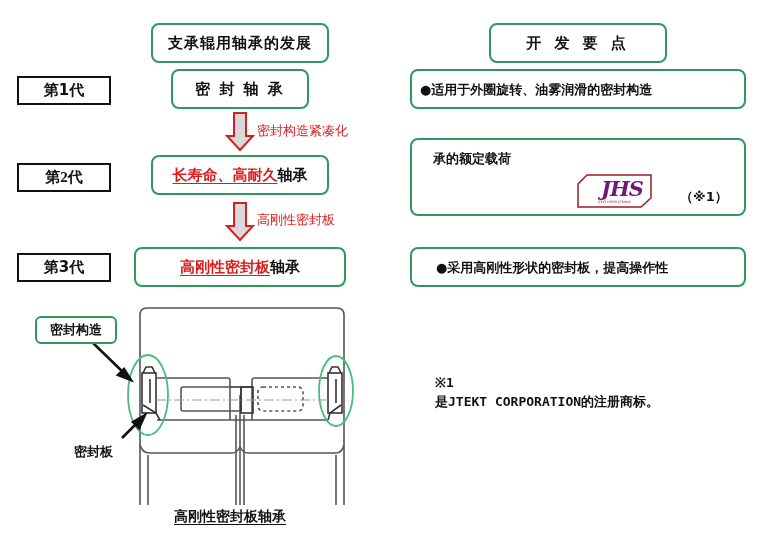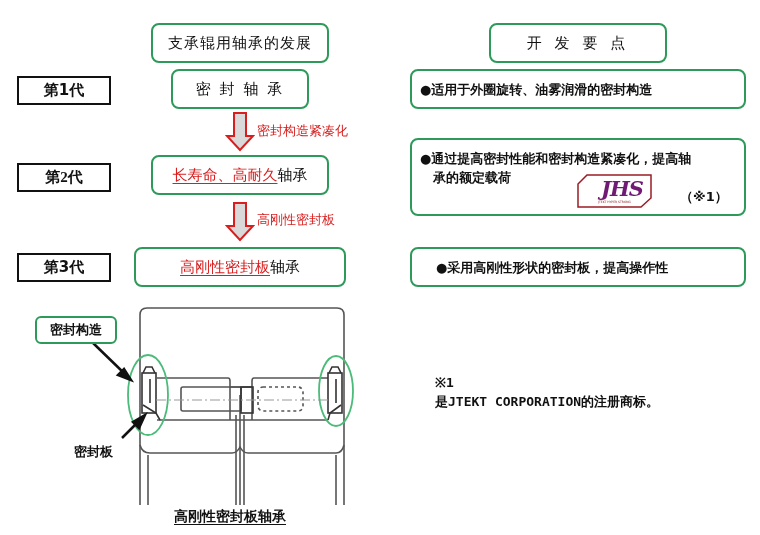--- a/index.html
+++ b/index.html
@@ -3,21 +3,21 @@
   <meta charset="utf-8">
   <style>
     html, body { margin:0; padding:0; background:#ffffff; }
     body { width:760px; height:535px; position:relative; overflow:hidden;
            font-family:"DejaVu Sans", "Liberation Sans", sans-serif; color:#111; }
     .abs { position:absolute; }
     .gbox { position:absolute; border:2px solid #2e9a5a; border-radius:8px; background:#fff; box-sizing:border-box; }
     .kbox { position:absolute; border:2px solid #111; background:#fff; box-sizing:border-box;
             display:flex; align-items:center; justify-content:center; font-size:15px; font-weight:bold; }
     .center { display:flex; align-items:center; justify-content:center; }
-    .title-txt { font-size:15px; font-weight:normal; letter-spacing:1px; }
+    .title-txt { font-size:15px; font-weight:bold; letter-spacing:1px; }
     .red { color:#d81e1e; text-decoration:underline; text-underline-offset:3px; }
     .redlabel { color:#d81e1e; font-size:13px; }
     .point { font-size:13px; font-weight:bold; line-height:19px; }
     .foot { font-family:"DejaVu Sans Mono", "Liberation Mono", monospace; font-size:13px; font-weight:bold; line-height:19px; }
   </style>
 </head>
 <body>
 
 <div class="gbox center" style="left:151px;top:23px;width:178px;height:40px;">
   <span class="title-txt">支承辊用轴承的发展</span>
@@ -61,21 +61,20 @@
 <svg class="abs" style="left:225px;top:202px;" width="30" height="40">
   <polygon points="9,1 21,1 21,24 28,24 15,38 2,24 9,24" fill="#d9d9d9" stroke="#d81e1e" stroke-width="2"></polygon>
 </svg>
 <span class="abs redlabel" style="left:257px;top:211px;">高刚性密封板</span>
 
 <div class="gbox" style="left:410px;top:69px;width:336px;height:40px;display:flex;align-items:center;padding-left:8px;">
   <span class="point"><span>●</span><span>适用于外圈旋转、油雾润滑的密封构造</span></span>
 </div>
 
 <div class="gbox" style="left:410px;top:138px;width:336px;height:78px;padding:9px 8px;">
-  <div class="point"><span>●</span><span>通过提高密封性能和密封构造紧凑化，提高轴</span></div>
   <div class="point" style="padding-left:13px;">承的额定载荷</div>
 
   <div class="abs" style="left:165px;top:34px;width:75px;height:34px;">
     <svg width="75" height="34" style="position:absolute;left:0;top:0;">
       <polygon points="10,1 74,1 74,24 64,33 1,33 1,10" fill="#fff" stroke="#9b1b25" stroke-width="1.5"></polygon>
     </svg>
     <div style="position:absolute;left:0;top:2px;width:90px;text-align:center;font-family:'DejaVu Serif','Liberation Serif',serif;font-style:italic;font-weight:bold;font-size:21px;color:#701a75;letter-spacing:-1px;">JHS</div>
     <div style="position:absolute;left:0;top:26px;width:75px;text-align:center;font-size:3px;color:#9b1b25;">JTEKT HYPER STRONG</div>
   </div>
   <span class="abs point" style="left:268px;top:47px;">（※1）</span>

